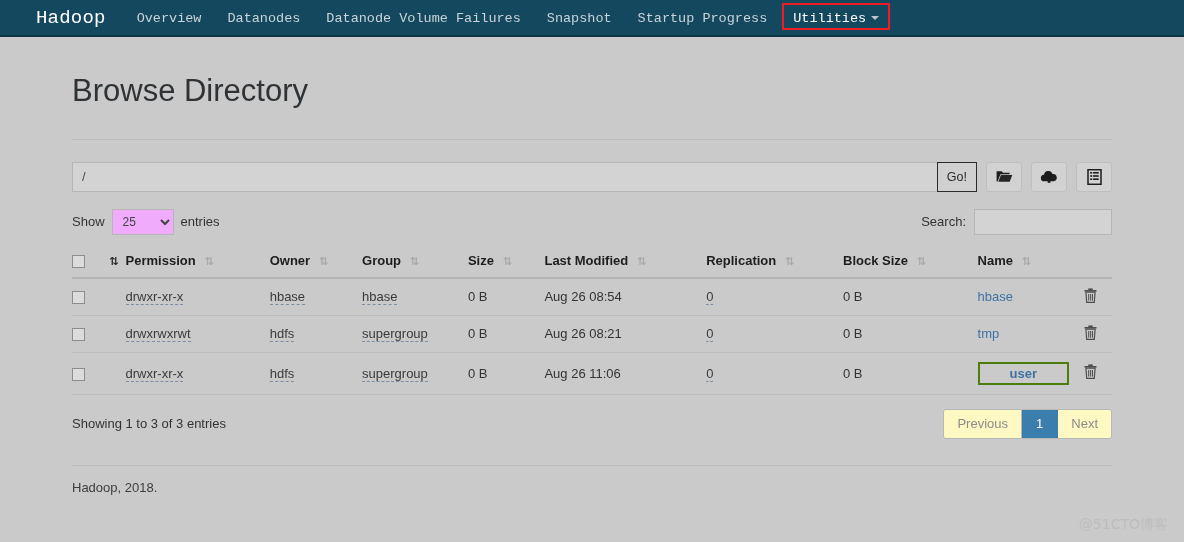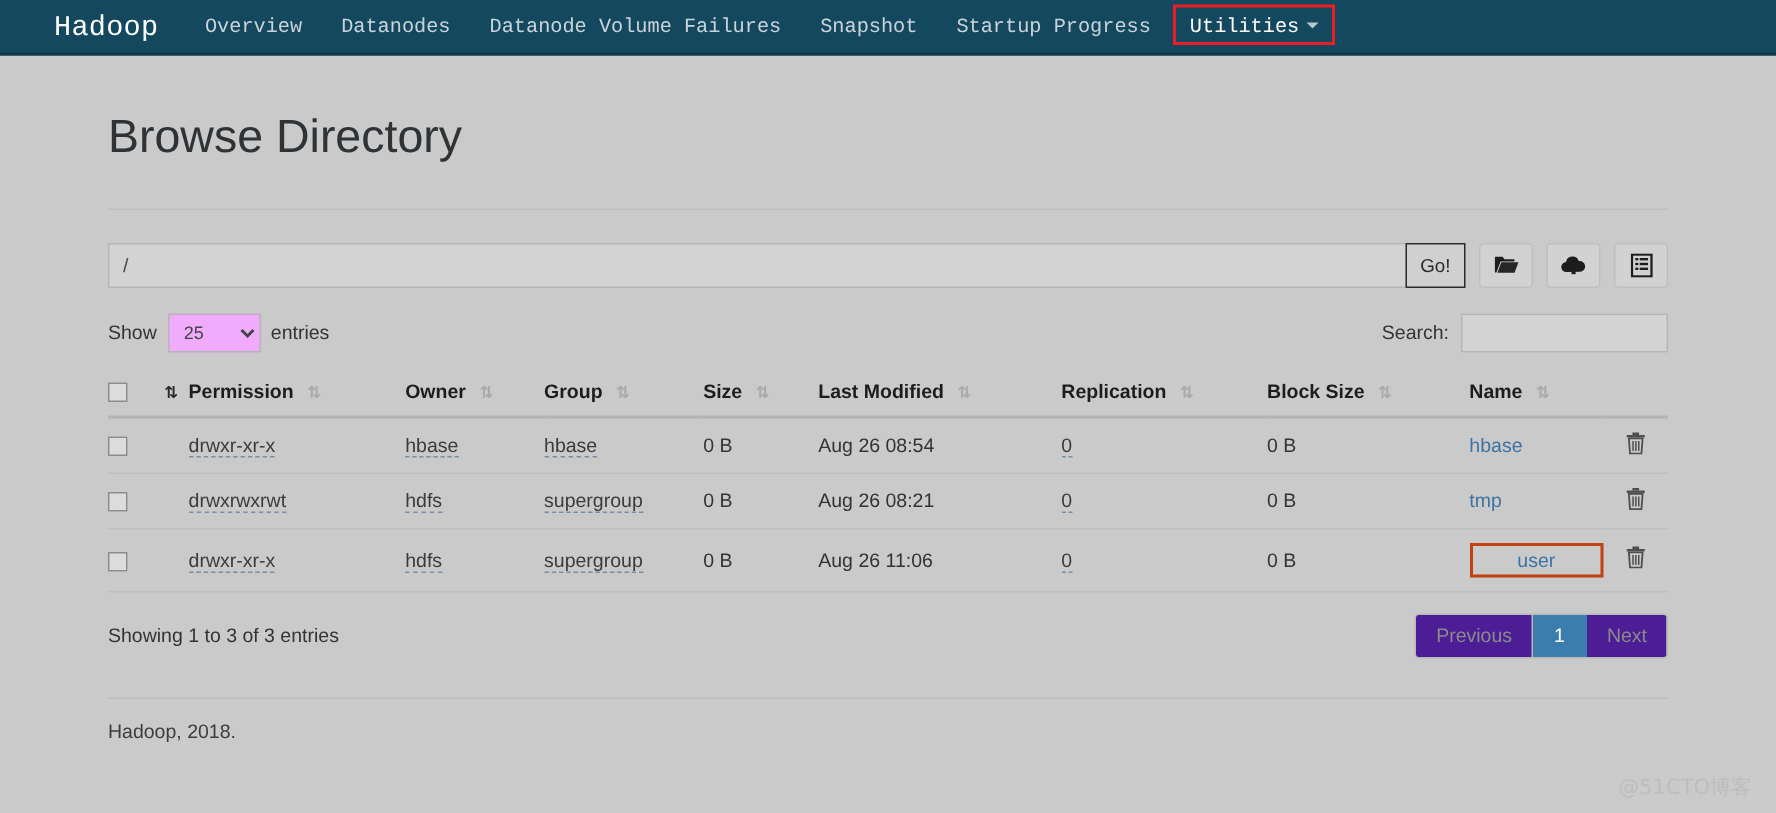--- a/index.html
+++ b/index.html
@@ -254,23 +254,24 @@
     text-decoration: none;
   }
   .name-link {
     color: #3d72a4;
     text-decoration: none;
     cursor: pointer;
   }
   .name-cell { position: relative; }
   .name-hl {
     display: inline-block;
-    border: 2px solid #c2410c;
+    border: 2px solid #4d7c0f;
     padding: 3px 30px;
     line-height: 1;
+    font-weight: bold;
   }
   .trash {
     color: #4e4e4e;
     cursor: pointer;
     display: inline-block;
   }
 
   
   .table-footer {
     display: flex;
@@ -285,21 +286,21 @@
     border-radius: 3px;
     overflow: hidden;
     background: #d0d0d0;
   }
   .pg {
     padding: 6px 13px;
     font-size: 13px;
     color: #8b8b8b;
     cursor: pointer;
     border-right: 1px solid #b8b8b8;
-    background: #4c1d95;
+    background: #fef9c3;
     line-height: 16px;
   }
   .pg:last-child { border-right: none; }
   .pg.active {
     background: #3b7dad;
     color: #ffffff;
     border-right-color: #3b7dad;
   }
   .pg.num { padding: 6px 14px; }
 

